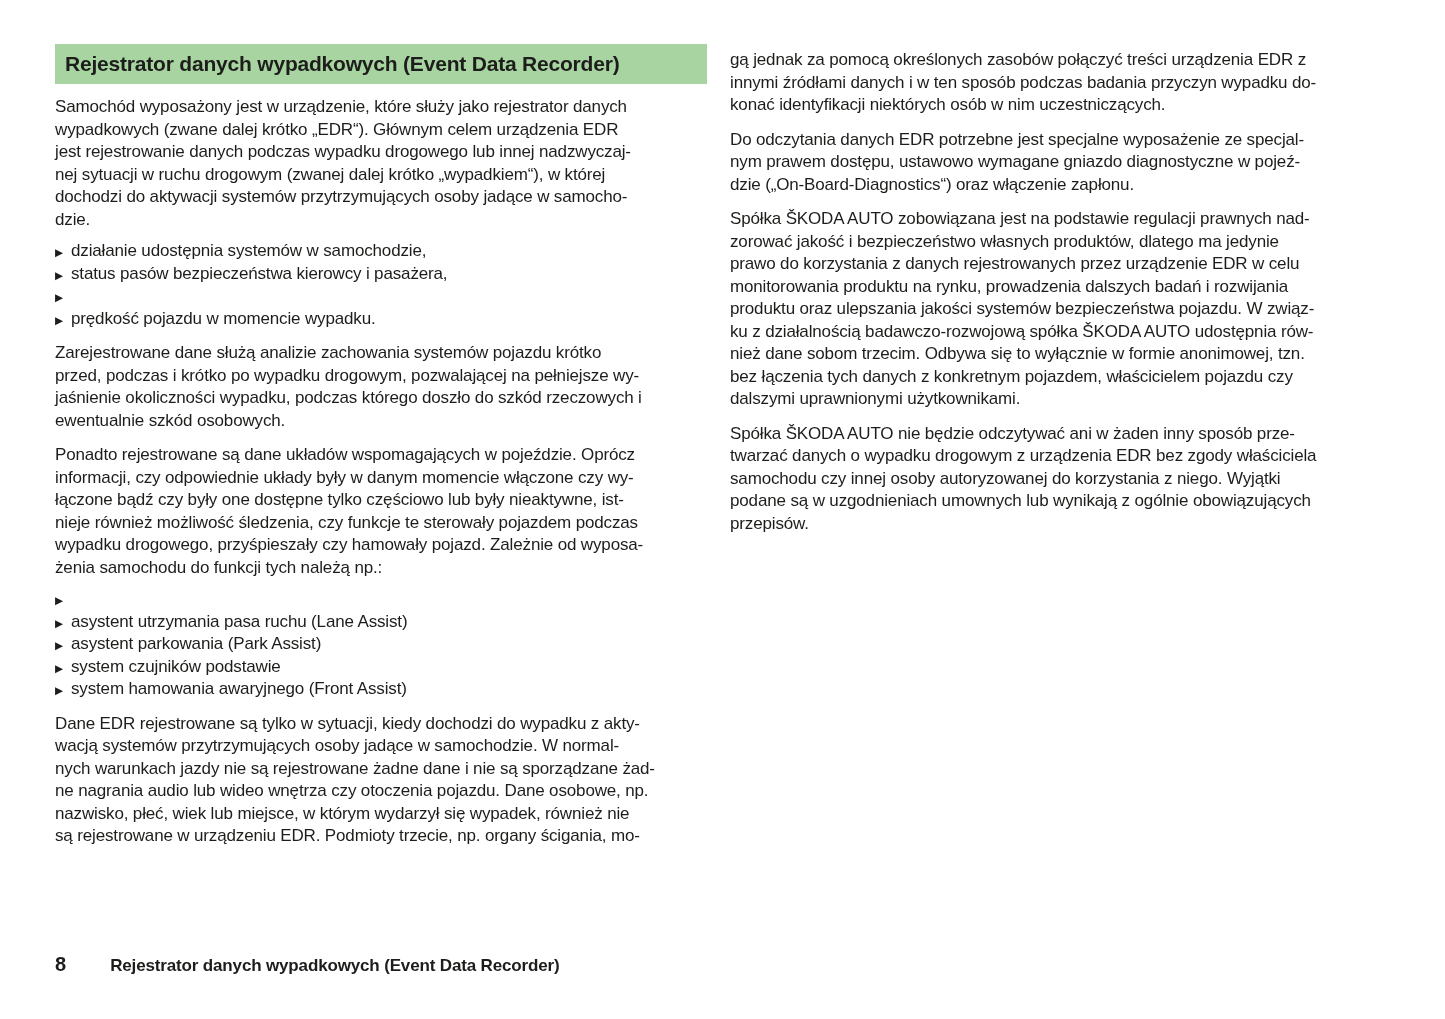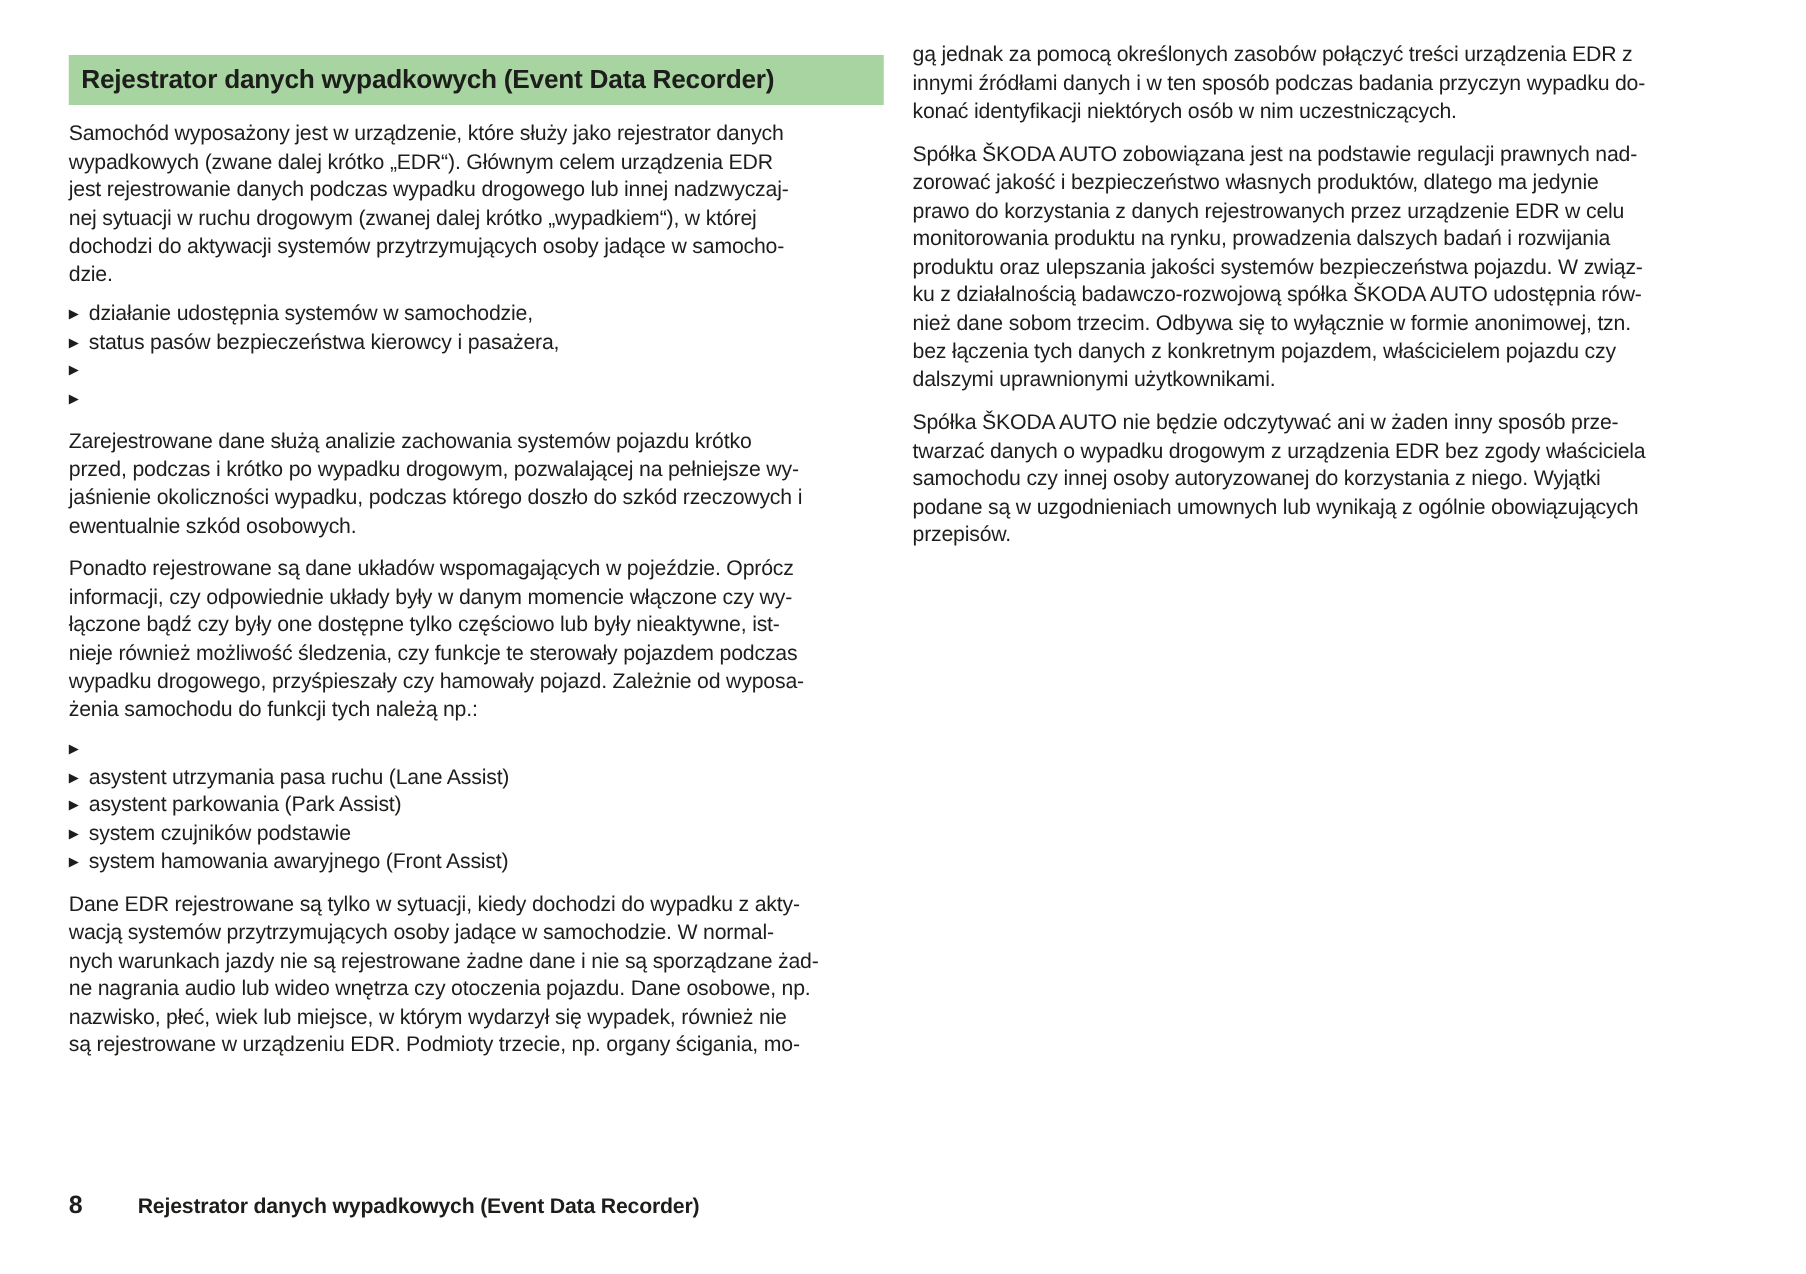--- a/index.html
+++ b/index.html
@@ -16,21 +16,21 @@
     padding:7px 10px 7px 10px;
     font-size:21px; font-weight:700; letter-spacing:-0.2px;
     line-height:26px;
   }
 
   p.body {
     margin:12px 0 0 0;
     font-size:17px; line-height:22.5px; letter-spacing:-0.15px;
     white-space:pre-line;
   }
-  .col-right p.body:first-child { margin-top:0; }
+  .col-right p.body:first-child { margin-top:16px; }
 
   ul.blist { margin:9px 0 1px 0; padding:0; list-style:none; }
   ul.blist li {
     display:flex; align-items:flex-start;
     font-size:17px; line-height:22.5px; letter-spacing:-0.15px;
   }
   .tri {
     flex:0 0 16px; font-size:10.5px; line-height:22.5px;
     transform:translateY(0.5px);
   }
@@ -66,20 +66,21 @@
       </li>
       <li>
         <span class="tri">▶</span>
         <span>status pasów bezpieczeństwa kierowcy i pasażera,</span>
       </li>
       <li>
         <span class="tri">▶</span>
       </li>
       <li>
         <span class="tri">▶</span>
+        <span>prędkość pojazdu w momencie wypadku.</span>
       </li>
     </ul>
 
     <p class="body">Zarejestrowane dane służą analizie zachowania systemów pojazdu krótko
 przed, podczas i krótko po wypadku drogowym, pozwalającej na pełniejsze wy-
 jaśnienie okoliczności wypadku, podczas którego doszło do szkód rzeczowych i
 ewentualnie szkód osobowych.</p>
     <p class="body">Ponadto rejestrowane są dane układów wspomagających w pojeździe. Oprócz
 informacji, czy odpowiednie układy były w danym momencie włączone czy wy-
 łączone bądź czy były one dostępne tylko częściowo lub były nieaktywne, ist-
@@ -114,20 +115,23 @@
 nych warunkach jazdy nie są rejestrowane żadne dane i nie są sporządzane żad-
 ne nagrania audio lub wideo wnętrza czy otoczenia pojazdu. Dane osobowe, np.
 nazwisko, płeć, wiek lub miejsce, w którym wydarzył się wypadek, również nie
 są rejestrowane w urządzeniu EDR. Podmioty trzecie, np. organy ścigania, mo-</p>
   </div>
 
   <div class="col col-right">
     <p class="body">gą jednak za pomocą określonych zasobów połączyć treści urządzenia EDR z
 innymi źródłami danych i w ten sposób podczas badania przyczyn wypadku do-
 konać identyfikacji niektórych osób w nim uczestniczących.</p>
+    <p class="body">Do odczytania danych EDR potrzebne jest specjalne wyposażenie ze specjal-
+nym prawem dostępu, ustawowo wymagane gniazdo diagnostyczne w pojeź-
+dzie („On-Board-Diagnostics“) oraz włączenie zapłonu.</p>
     <p class="body">Spółka ŠKODA AUTO zobowiązana jest na podstawie regulacji prawnych nad-
 zorować jakość i bezpieczeństwo własnych produktów, dlatego ma jedynie
 prawo do korzystania z danych rejestrowanych przez urządzenie EDR w celu
 monitorowania produktu na rynku, prowadzenia dalszych badań i rozwijania
 produktu oraz ulepszania jakości systemów bezpieczeństwa pojazdu. W związ-
 ku z działalnością badawczo-rozwojową spółka ŠKODA AUTO udostępnia rów-
 nież dane sobom trzecim. Odbywa się to wyłącznie w formie anonimowej, tzn.
 bez łączenia tych danych z konkretnym pojazdem, właścicielem pojazdu czy
 dalszymi uprawnionymi użytkownikami.</p>
     <p class="body">Spółka ŠKODA AUTO nie będzie odczytywać ani w żaden inny sposób prze-

